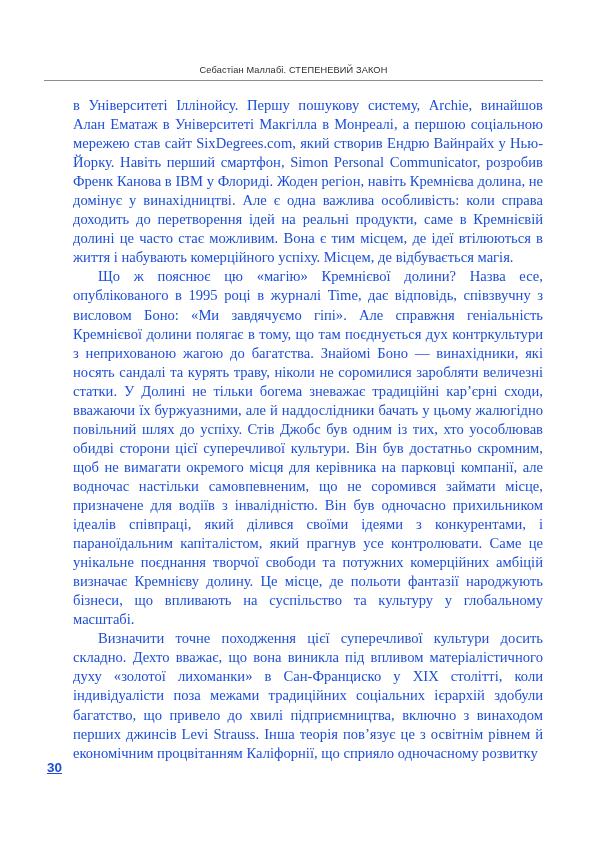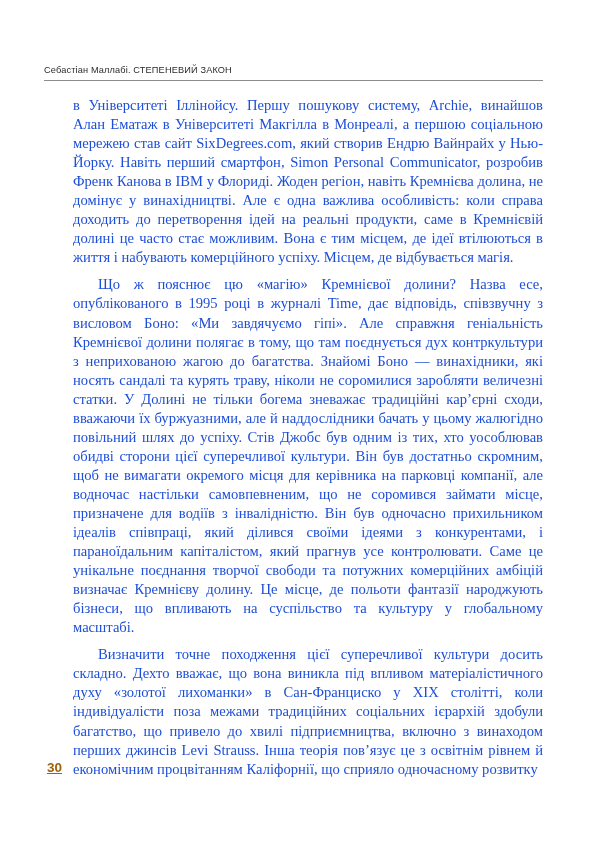--- a/index.html
+++ b/index.html
@@ -34,20 +34,21 @@
     top: 64px;
     width: 499px;
   }
   .running-head-text {
     font-family: "Liberation Sans", "DejaVu Sans", sans-serif;
     font-size: 9.2px;
     letter-spacing: 0.15px;
     color: #2b2b2b;
     white-space: nowrap;
     line-height: 12px;
+    text-align: center;
   }
   .running-head-rule {
     margin-top: 4px;
     width: 499px;
     height: 1px;
     background: #8d8d8d;
   }
 
   
   .textblock {
@@ -60,35 +61,35 @@
   .para {
     margin: 0;
     font-size: 14.6px;
     line-height: 19.05px;
     text-align: justify;
     text-justify: inter-word;
     hyphens: manual;
     color: #1d4ed8;
   }
   .para + .para {
-    margin-top: 8px;
+    margin-top: 0;
   }
   .para.indent {
     text-indent: 25px;
   }
 
   
   .folio {
     position: absolute;
     left: 47px;
     top: 759px;
     font-family: "Liberation Sans", "DejaVu Sans", sans-serif;
     font-size: 13.5px;
     font-weight: bold;
-    color: #a16207;
+    color: #1d4ed8;
     line-height: 17px;
     text-decoration: underline;
   }
 </style>
 </head>
 <body>
 
 <div class="page">
 
   <div class="running-head">

